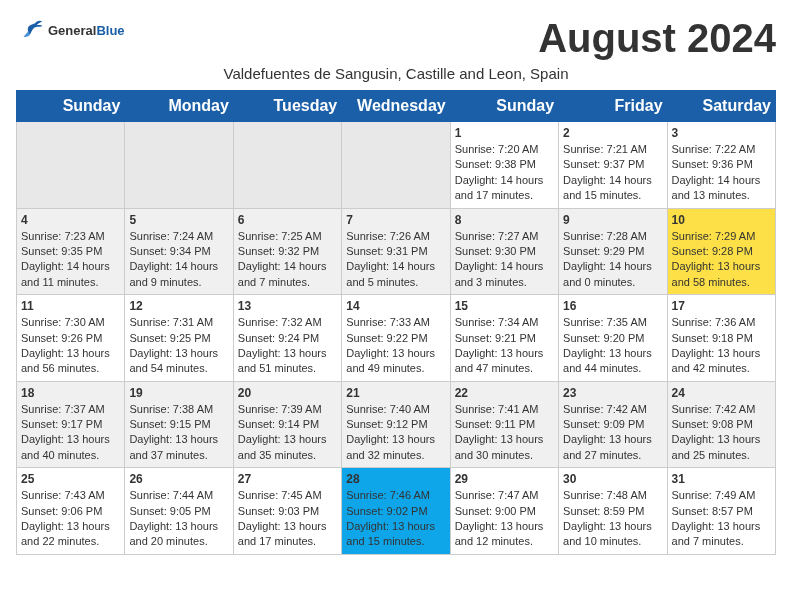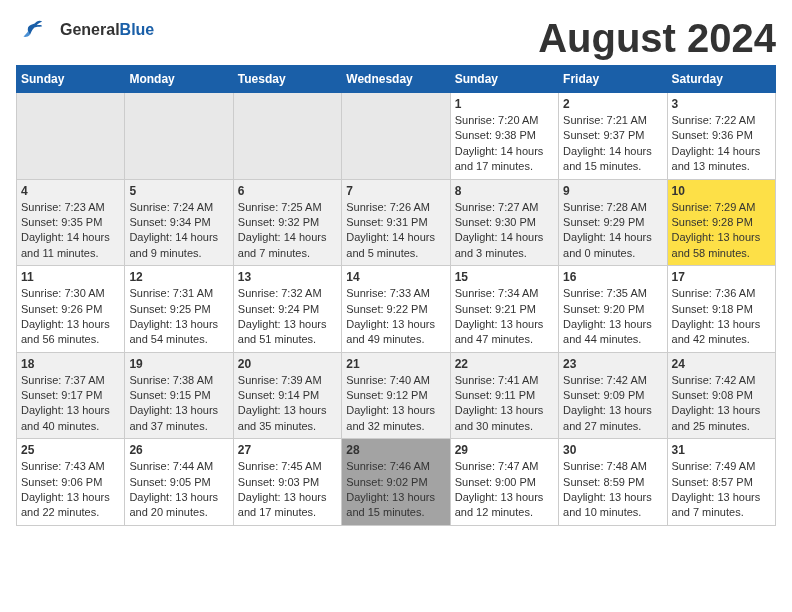--- a/index.html
+++ b/index.html
@@ -39,22 +39,22 @@
     }
     .calendar {
       width: 100%;
       border-collapse: collapse;
       font-size: 11px;
     }
     .calendar th {
       background: #1a5fa8;
       color: #fff;
       padding: 6px 4px;
-      text-align: left;
-      font-size: 12px;
+      text-align: right;
+      font-size: 16px;
       border: 1px solid #1a5fa8;
     }
     .calendar td {
       border: 1px solid #ccc;
       vertical-align: top;
       padding: 4px;
       width: calc(100% / 7);
       min-height: 80px;
       background: #fff;
     }
@@ -88,26 +88,27 @@
 <body>
 
 <div>
   <div class="header-top">
     <div class="logo">
       <svg class="logo-bird" viewBox="0 0 30 30">
         <path d="M20,8 C22,5 26,4 28,6 C26,7 24,8 22,10 C24,10 27,9 28,11 C25,12 21,11 19,13 C17,15 16,18 15,20 C13,18 12,15 13,12 C14,10 17,9 20,8Z" fill="#1a5fa8"></path>
         <path d="M15,20 C13,22 10,23 8,22 C10,20 12,18 13,16Z" fill="#4a90d4"></path>
       </svg>
       <div>
-        <div style="font-size:16px;font-weight:bold;color:#333;margin-left:12px;">General<span style="color:#1a5fa8;">Blue</span></div>
+        <div style="font-size:13px;font-weight:bold;color:#333;">General<span style="color:#1a5fa8;">Blue</span></div>
       </div>
     </div>
     <div class="page-title">August 2024</div>
   </div>
 
+  <div class="subtitle">Valdefuentes de Sangusin, Castille and Leon, Spain</div>
 
   <table class="calendar">
     <thead>
       <tr>
         <th>Sunday</th>
         <th>Monday</th>
         <th>Tuesday</th>
         <th>Wednesday</th>
         <th>Sunday</th>
         <th>Friday</th>
@@ -229,21 +230,21 @@
             <div class="day-info">Sunrise: 7:43 AM<br>Sunset: 9:06 PM<br>Daylight: 13 hours and 22 minutes.</div>
           </td>
           <td style="background: rgb(255, 255, 255);">
             <span class="day-number">26</span>
             <div class="day-info">Sunrise: 7:44 AM<br>Sunset: 9:05 PM<br>Daylight: 13 hours and 20 minutes.</div>
           </td>
           <td style="background: rgb(255, 255, 255);">
             <span class="day-number">27</span>
             <div class="day-info">Sunrise: 7:45 AM<br>Sunset: 9:03 PM<br>Daylight: 13 hours and 17 minutes.</div>
           </td>
-          <td style="background: #a3a3a3;">
+          <td style="background: #0ea5e9;">
             <span class="day-number">28</span>
             <div class="day-info">Sunrise: 7:46 AM<br>Sunset: 9:02 PM<br>Daylight: 13 hours and 15 minutes.</div>
           </td>
           <td style="background: rgb(255, 255, 255);">
             <span class="day-number">29</span>
             <div class="day-info">Sunrise: 7:47 AM<br>Sunset: 9:00 PM<br>Daylight: 13 hours and 12 minutes.</div>
           </td>
           <td style="background: rgb(255, 255, 255);">
             <span class="day-number">30</span>
             <div class="day-info">Sunrise: 7:48 AM<br>Sunset: 8:59 PM<br>Daylight: 13 hours and 10 minutes.</div>

